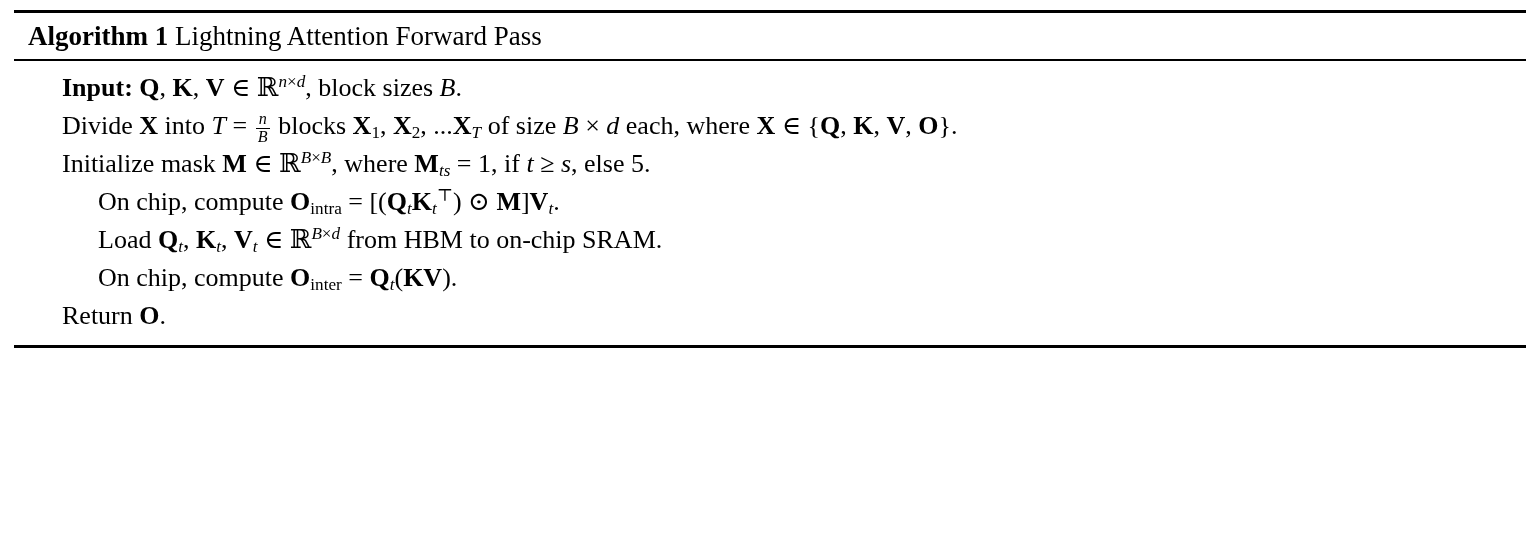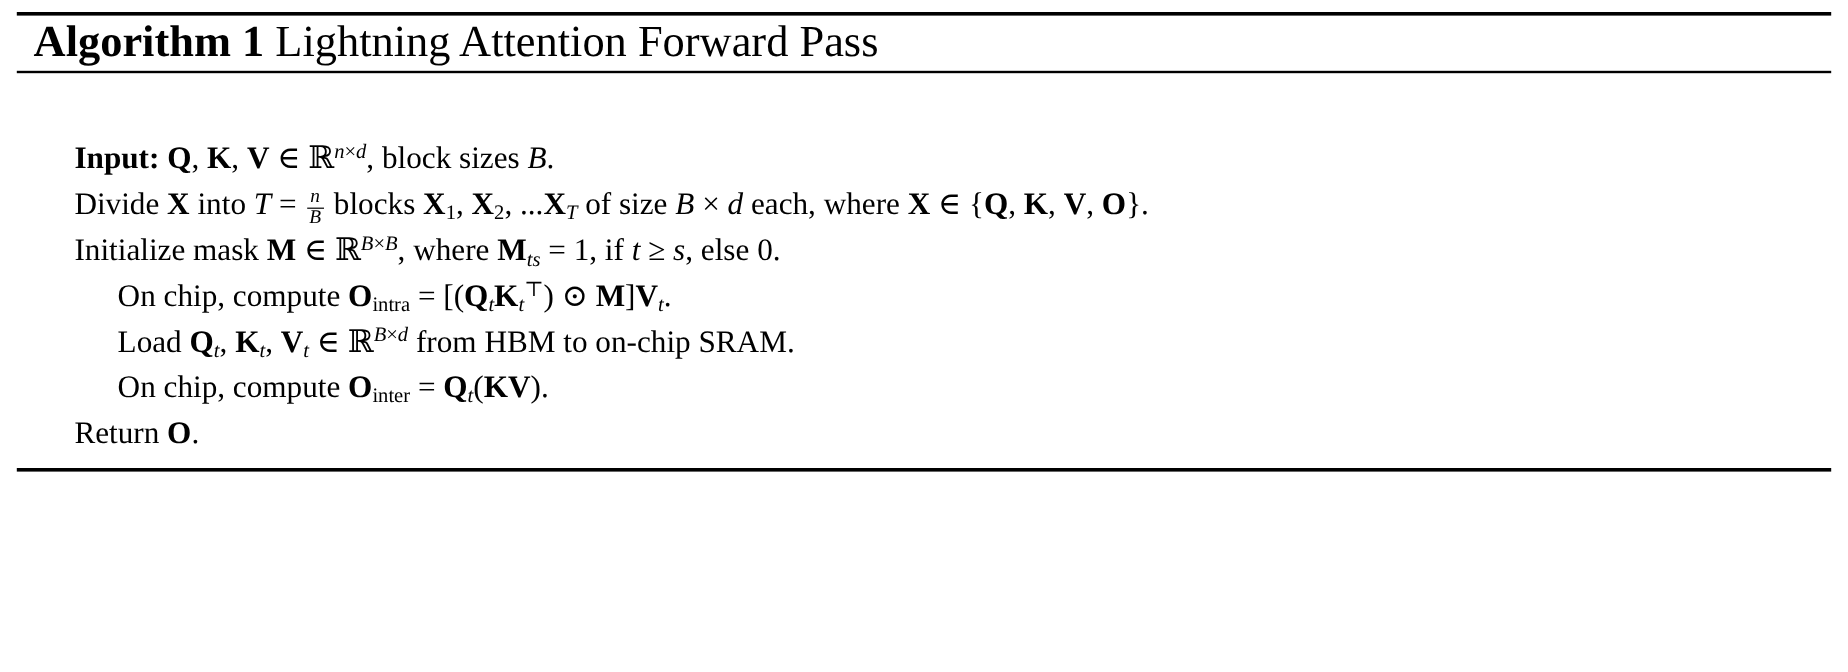--- a/index.html
+++ b/index.html
@@ -16,26 +16,25 @@
   }
   .algo {
     padding: 10px 14px 0 14px;
     font-size: 26px;
   }
   .rule { background: #000; }
   .rule.thick { height: 3px; }
   .rule.thin { height: 1.5px; }
   .caption {
     padding: 7px 0 7px 14px;
-    font-size: 37px;
+    font-size: 27px;
     line-height: 32px;
   }
   .algo-body {
     padding: 8px 0 10px 0;
-    margin-top: 44px;
   }
   .algo-line {
     padding-left: 48px;
     line-height: 38px;
     white-space: nowrap;
   }
   .algo-line.indent-1 { padding-left: 84px; }
   .b { font-weight: 700; }
   .i { font-style: italic; }
   sup, sub {
@@ -66,20 +65,20 @@
 <div class="algo">
   <div class="rule thick"></div>
   <div class="caption">
     <span class="b">Algorithm 1</span>
     <span>Lightning Attention Forward Pass</span>
   </div>
   <div class="rule thin"></div>
   <div class="algo-body">
       <div class="algo-line indent-0"><span class="b">Input: </span><span class="b">Q</span><span>, </span><span class="b">K</span><span>, </span><span class="b">V</span><span> ∈ ℝ</span><sup class="i">n</sup><sup>×</sup><sup class="i">d</sup><span>, block sizes </span><span class="i">B</span><span>.</span></div>
       <div class="algo-line indent-0"><span>Divide </span><span class="b">X</span><span> into </span><span class="i">T</span><span> = </span><span class="frac"><span class="num">n</span><span class="den">B</span></span><span> blocks </span><span class="b">X</span><sub>1</sub><span>, </span><span class="b">X</span><sub>2</sub><span>, ...</span><span class="b">X</span><sub class="i">T</sub><span> of size </span><span class="i">B</span><span> × </span><span class="i">d</span><span> each, where </span><span class="b">X</span><span> ∈ {</span><span class="b">Q</span><span>, </span><span class="b">K</span><span>, </span><span class="b">V</span><span>, </span><span class="b">O</span><span>}.</span></div>
-      <div class="algo-line indent-0"><span>Initialize mask </span><span class="b">M</span><span> ∈ ℝ</span><sup class="i">B</sup><sup>×</sup><sup class="i">B</sup><span>, where </span><span class="b">M</span><sub class="i">ts</sub><span> = 1, if </span><span class="i">t</span><span> ≥ </span><span class="i">s</span><span>, else 0.</span></div>
+      <div class="algo-line indent-0"><span>Initialize mask </span><span class="b">M</span><span> ∈ ℝ</span><sup class="i">B</sup><sup>×</sup><sup class="i">B</sup><span>, where </span><span class="b">M</span><sub class="i">ts</sub><span> = 1, if </span><span class="i">t</span><span> ≥ </span><span class="i">s</span><span>, else 5.</span></div>
       <div class="algo-line indent-1"><span>On chip, compute </span><span class="b">O</span><sub>intra</sub><span> = [(</span><span class="b">Q</span><sub class="i">t</sub><span class="b">K</span><sub class="i">t</sub><sup>⊤</sup><span>) ⊙ </span><span class="b">M</span><span>]</span><span class="b">V</span><sub class="i">t</sub><span>.</span></div>
       <div class="algo-line indent-1"><span>Load </span><span class="b">Q</span><sub class="i">t</sub><span>, </span><span class="b">K</span><sub class="i">t</sub><span>, </span><span class="b">V</span><sub class="i">t</sub><span> ∈ ℝ</span><sup class="i">B</sup><sup>×</sup><sup class="i">d</sup><span> from HBM to on-chip SRAM.</span></div>
       <div class="algo-line indent-1"><span>On chip, compute </span><span class="b">O</span><sub>inter</sub><span> = </span><span class="b">Q</span><sub class="i">t</sub><span>(</span><span class="b">KV</span><span>).</span></div>
       <div class="algo-line indent-0"><span>Return </span><span class="b">O</span><span>.</span></div>
     </div>
   <div class="rule thick"></div>
 </div>
 
 </body></html>

